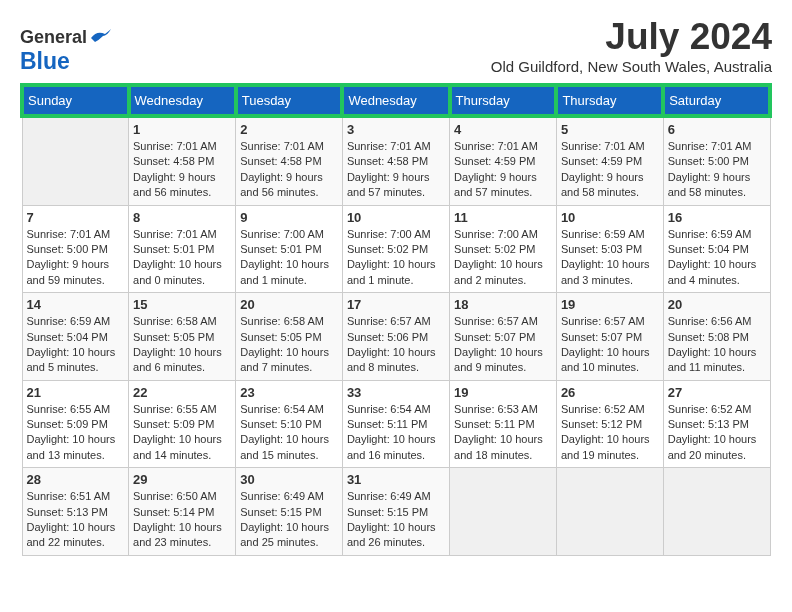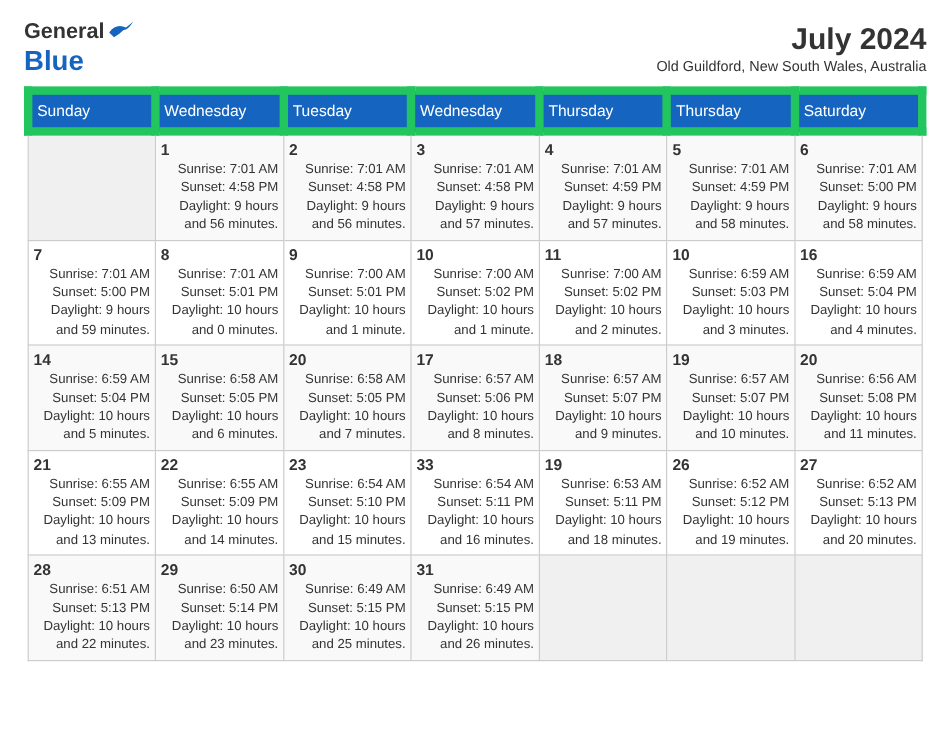--- a/index.html
+++ b/index.html
@@ -6,21 +6,21 @@
     body {
       font-family: Arial, sans-serif;
       background: #fff;
       width: 792px;
       min-height: 612px;
       padding: 16px 20px;
     }
     .header-section {
       display: flex;
       justify-content: space-between;
-      align-items: center;
+      align-items: flex-end;
       margin-bottom: 8px;
     }
     .logo {
       display: flex;
       flex-direction: column;
       align-items: flex-start;
     }
     .logo-text {
       display: flex;
       align-items: center;
@@ -37,41 +37,41 @@
     }
     .logo-bird {
       width: 24px;
       height: 20px;
       margin-left: 2px;
     }
     .title-section {
       text-align: right;
     }
     .month-title {
-      font-size: 25px;
+      font-size: 37px;
       font-weight: bold;
       color: #333;
     }
     .location-title {
-      font-size: 12px;
+      font-size: 15px;
       color: #333;
     }
     table {
       width: 100%;
       border-collapse: collapse;
       font-size: 11px;
     }
     thead tr th {
       background-color: #1565c0;
       color: #fff;
       padding: 6px 4px;
       text-align: left;
       font-size: 13px;
       font-weight: normal;
-      border: 7px solid #22c55e;
+      border: 4px solid #22c55e;
     }
     tbody tr td {
       border: 1px solid #ccc;
       vertical-align: top;
       padding: 4px 4px;
       width: 108px;
       min-height: 80px;
       background: #fff;
     }
     tbody tr:nth-child(odd) td {
@@ -80,21 +80,20 @@
     .day-number {
       font-size: 13px;
       font-weight: bold;
       color: #333;
       display: block;
       margin-bottom: 2px;
     }
     .day-info {
       color: #333;
       line-height: 1.4;
-      text-align: right;
     }
     .empty-cell {
       background: #f0f0f0 !important;
     }
   </style>
 </head>
 <body>
 
 <div class="header-section">
   <div class="logo">

